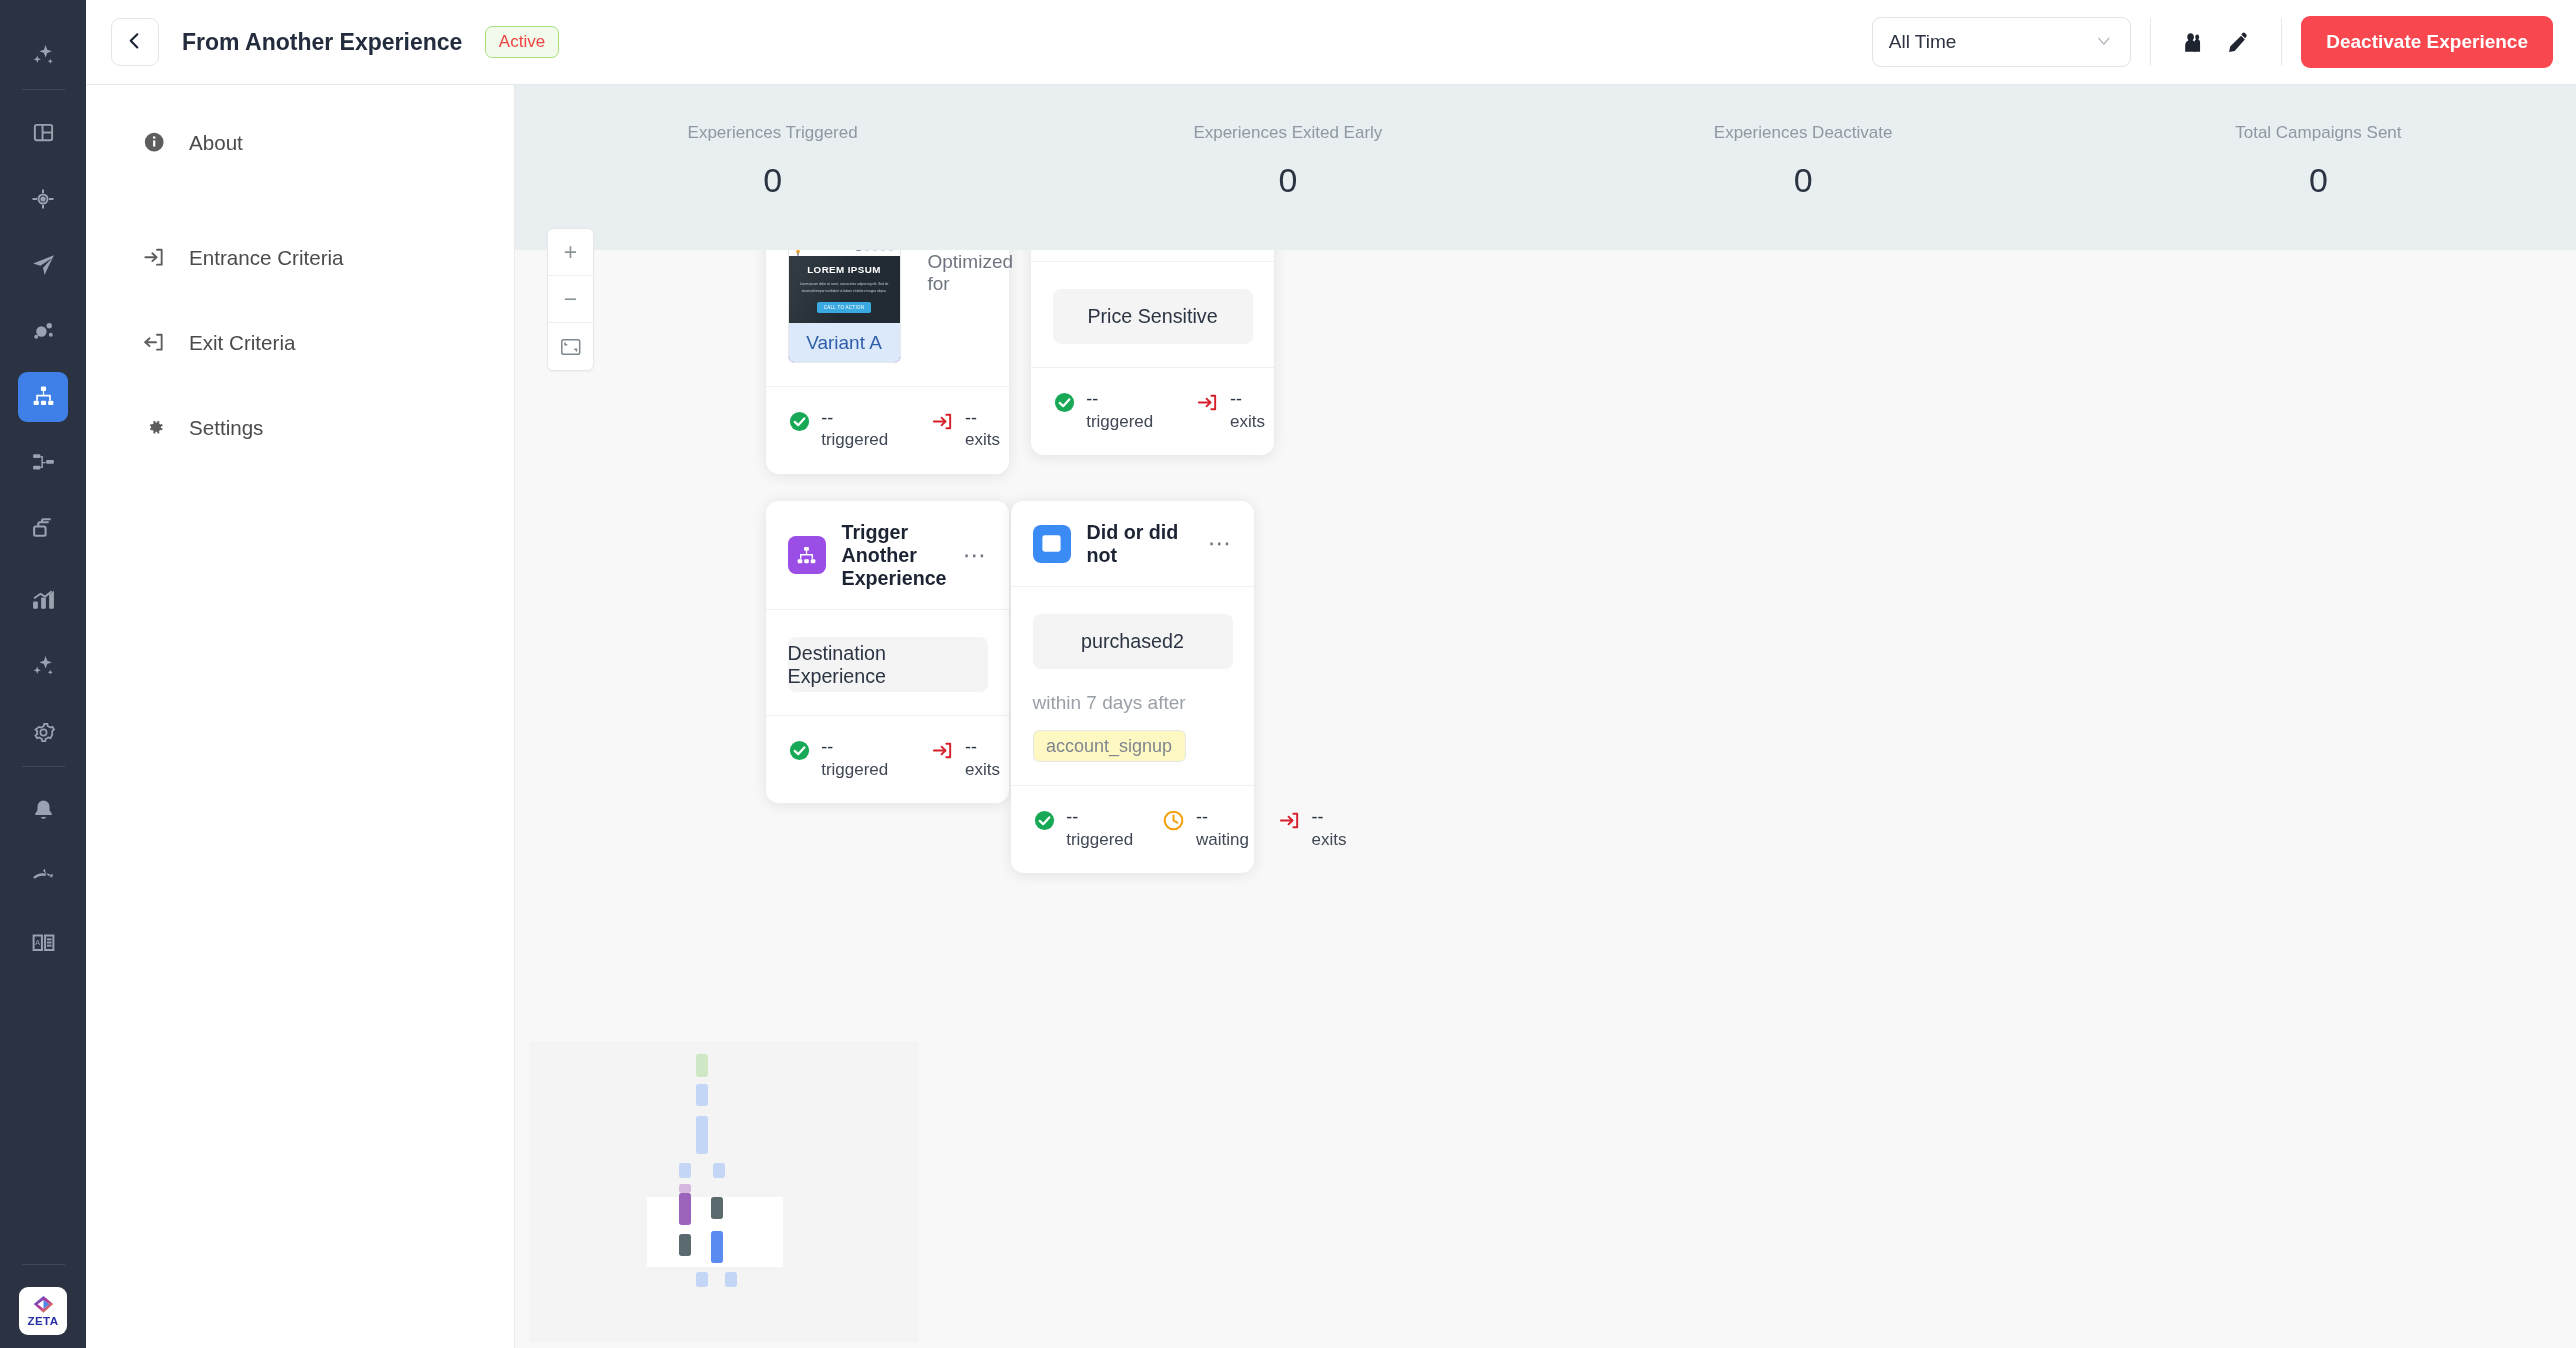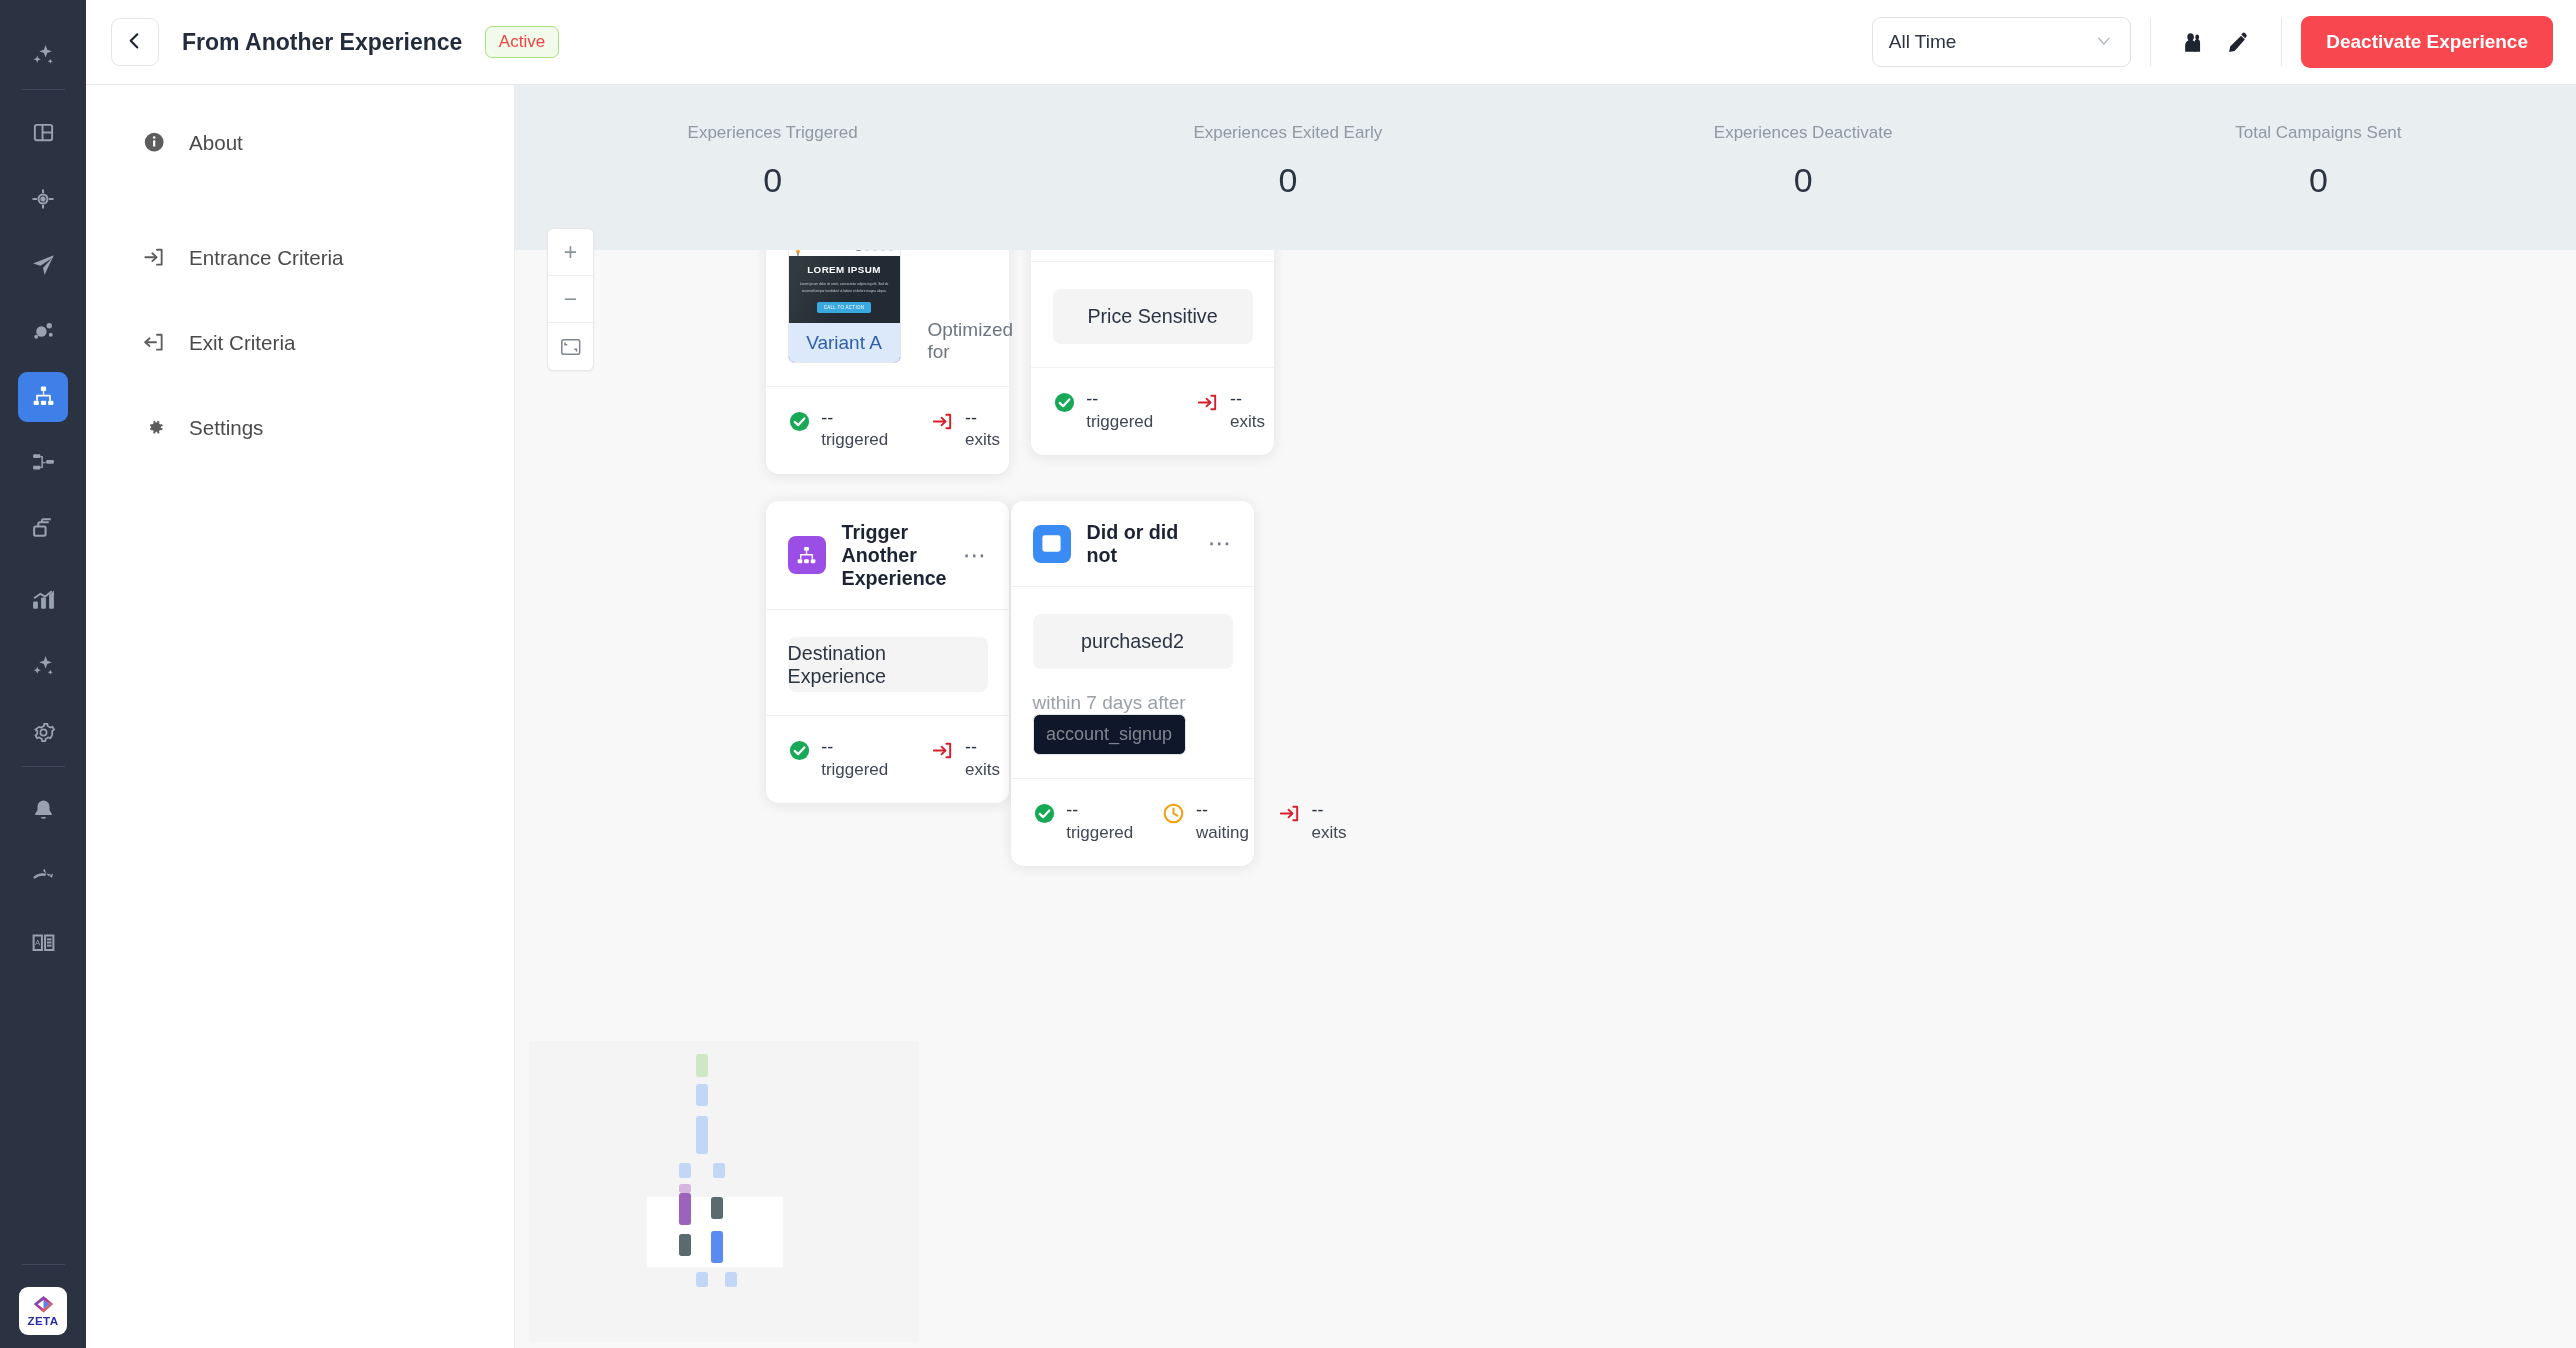--- a/index.html
+++ b/index.html
@@ -135,23 +135,23 @@
   .node-title { font-size: 19.7px; font-weight: bold; color: #1c2433; }
   .node-menu { margin-left: auto; color: #6d7580; font-size: 23px; line-height: .4; letter-spacing: 1.8px; cursor: pointer; }
   .node-body { padding: 27px 21.5px 0; }
   .value-chip {
     background: #f4f4f5; border-radius: 8px; height: 55px;
     display: flex; align-items: center; justify-content: center;
     font-size: 19.7px; color: #2b3442;
   }
   .sub-note { font-size: 19px; color: #9aa0a8; margin-top: 23px; }
   .tag-chip {
-    display: inline-flex; align-items: center; height: 41px; padding: 0 12.5px;
-    border: 0.9px solid #e4e6e9; border-radius: 6.3px; background: #0f172a;
-    font-size: 18px; color: #80868f; 
+    display: inline-flex; align-items: center; height: 32px; padding: 0 12.5px;
+    border: 0.9px solid #e4e6e9; border-radius: 6.3px; background: #fef9c3;
+    font-size: 18px; color: #80868f; margin-top: 16px;
   }
   .node-stats {
     display: flex; gap: 43px; padding: 19.7px 21.5px 23px; margin-top: 23px;
     border-top: 0.9px solid #f0f0f0;
   }
   .ns { display: flex; gap: 10.7px; align-items: flex-start; }
   .ns .ns-ico { width: 23px; height: 23px; flex: 0 0 23px; margin-top: 2.7px; }
   .ns .ns-txt { line-height: 1.25; }
   .ns .ns-num { font-size: 18px; color: #2b3442; }
   .ns .ns-cap { font-size: 17px; color: #404855; }
@@ -192,21 +192,21 @@
   .vc-p { color: #c4cbd2; font-size: 3.2px; line-height: 2.2; margin-top: 5.4px; }
   .vc-cta {
     margin: 7.2px auto 0; width: 54px; height: 11.6px; background: #3aa9e0;
     border-radius: 1.8px; color: #fff; font-size: 4.5px; display: flex;
     align-items: center; justify-content: center; letter-spacing: 0.3px;
   }
   .vc-foot {
     background: #dce9fb; height: 39px; display: flex; align-items: center;
     justify-content: center; font-size: 19px; color: #2f5fa8;
   }
-  .opt-for { display: flex; align-items: flex-end; gap: 24px; padding-top: 12.5px; }
+  .opt-for { display: flex; align-items: flex-start; gap: 24px; padding-top: 12.5px; }
   .opt-lbl { font-size: 19px; color: #6f7680; }
   .opt-chip {
     border: 0.9px solid #e2e4e7; background: #fcfcfc; border-radius: 7.2px;
     padding: 7.2px 14.3px; font-size: 18px; font-weight: bold; color: #1f2633;
   }
 
   
   .minimap {
     position: absolute; left: 14.3px; bottom: 7.2px; width: 390px; height: 301px;
     background: #f4f4f5; border-radius: 2.7px; z-index: 5;

